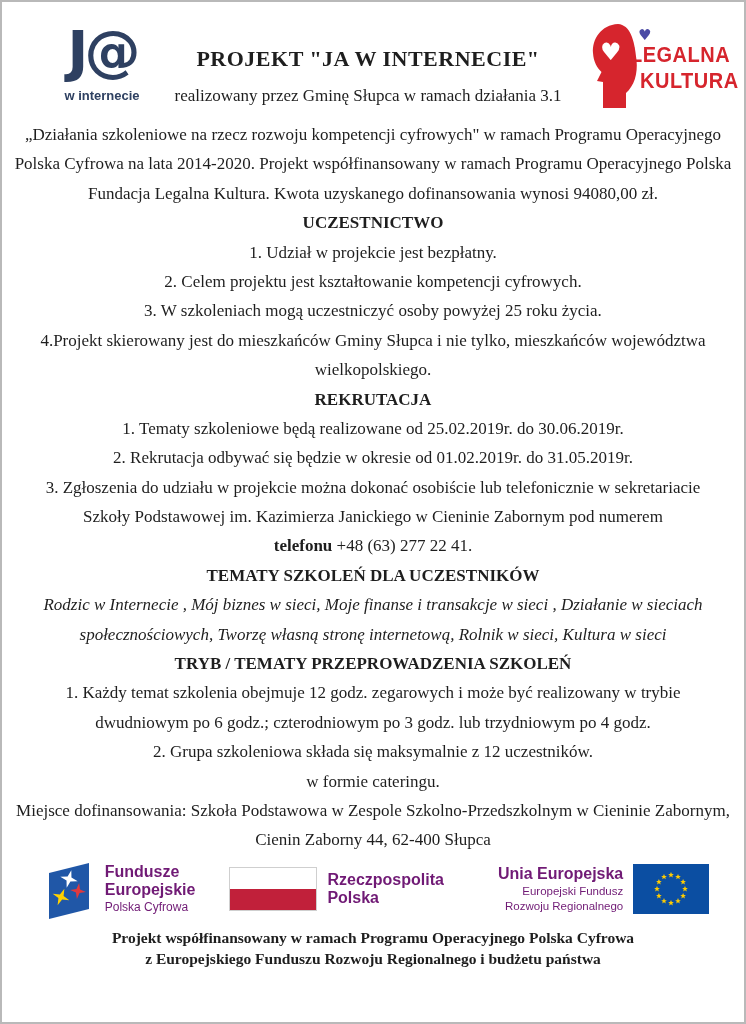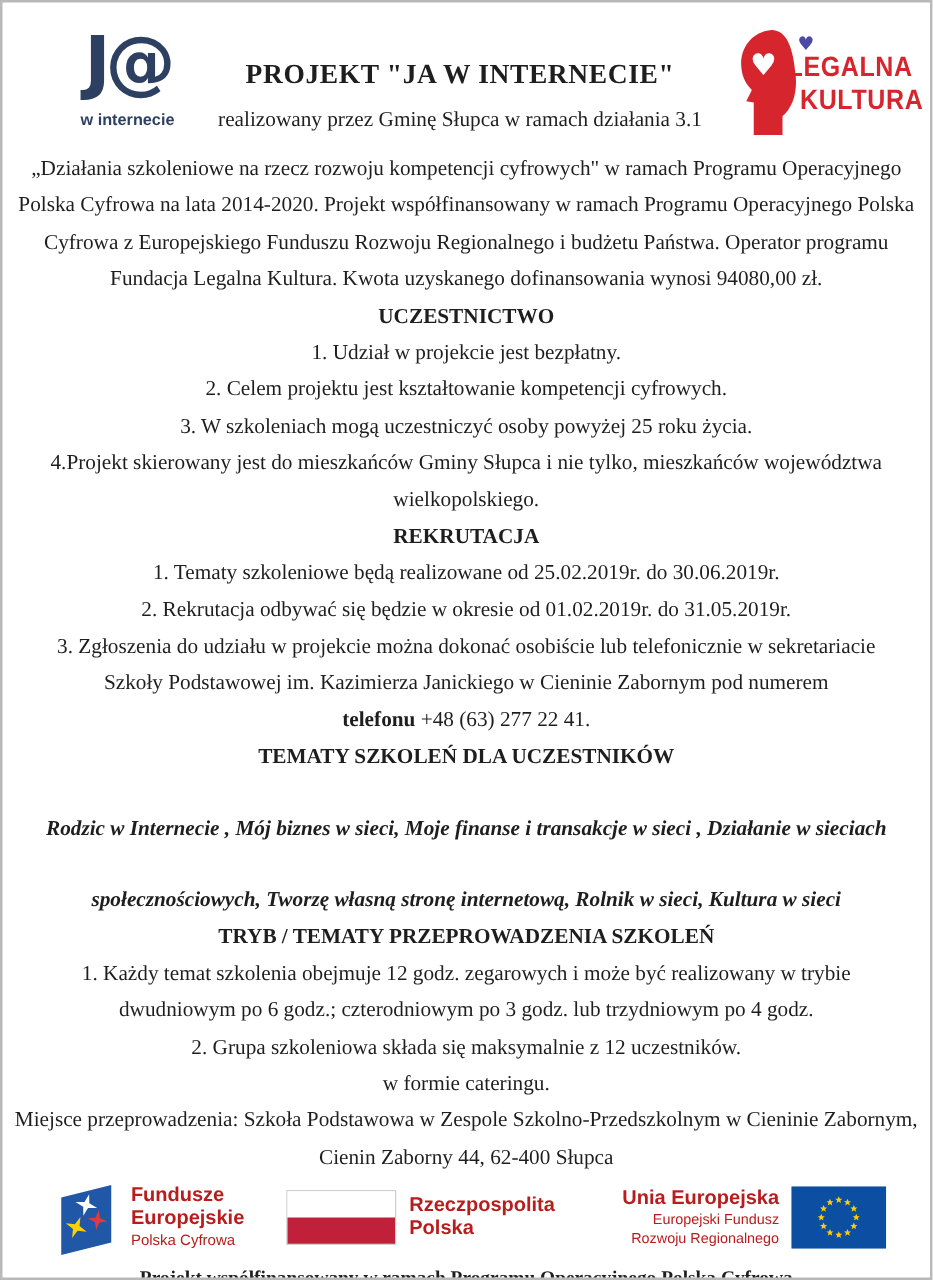--- a/index.html
+++ b/index.html
@@ -20,25 +20,25 @@
   .logo-lk { position:absolute; right:6px; top:16px; width:150px; height:96px; }
   .lk-head { position:absolute; left:0; top:4px; }
   .lk-purple-heart { position:absolute; left:50px; top:8px; color:#4b4aa5; font-family:"DejaVu Sans", sans-serif; font-size:15px; }
   .lk-text { position:absolute; left:42px; top:24px; color:#d6252d; font-family:"Liberation Sans", sans-serif; font-weight:bold; font-size:20px; line-height:23px; letter-spacing:0.5px; transform:scaleY(1.12); transform-origin:top left; }
   .lk-text .l2 { margin-left:10px; }
   
   .content { margin-top:6px; }
   .line { text-align:center; font-size:17px; line-height:29.4px; height:29.4px; white-space:nowrap; }
   .heading { font-weight:bold; }
   .sec-bold .line { font-weight:normal; }
-  .sec-italic .line { font-weight:bold; font-style:italic;margin-top:28px; }
+  .sec-italic .line { font-weight:normal; font-style:italic; }
   .phone-line .label { font-weight:bold; }
   
   .logos-row { height:64px; margin-top:2px; display:flex; align-items:center; justify-content:center; gap:34px;
-               font-family:"Liberation Sans", sans-serif; color:#b91c1c; }
+               font-family:"Liberation Sans", sans-serif; color:#701a75; }
   .flogo { display:flex; align-items:center; gap:10px; }
   .flogo .cap-main { font-weight:bold; font-size:16px; line-height:18px; }
   .flogo .cap-sub { font-size:12px; line-height:15px; margin-top:1px; }
   .ue-caption { text-align:right;margin-left:20px; }
   .ue-caption .cap-sub { margin-top:2px; font-size:11.5px; line-height:13px; }
   .pl-flag { width:88px; height:44px; border:1px solid #cfcfcf; }
   .pl-flag .top { height:50%; background:#ffffff; }
   .pl-flag .bottom { height:50%; background:#c1203a; }
   
   .footer { margin-top:6px; text-align:center; font-weight:bold; font-size:15.5px; line-height:21px; color:#1e1e1e; }
@@ -72,21 +72,20 @@
         <div class="l2">KULTURA</div>
       </div>
     </div>
   </div>
 
   <div class="content">
 
     <div class="sec-intro">
         <div class="line">„Działania szkoleniowe na rzecz rozwoju kompetencji cyfrowych" w ramach Programu Operacyjnego</div>
         <div class="line">Polska Cyfrowa na lata 2014-2020. Projekt współfinansowany w ramach Programu Operacyjnego Polska</div>
-        <div class="line">Cyfrowa z Europejskiego Funduszu Rozwoju Regionalnego i budżetu Państwa. Operator programu</div>
         <div class="line">Fundacja Legalna Kultura. Kwota uzyskanego dofinansowania wynosi 94080,00 zł.</div>
       </div>
 
     <div class="line heading">UCZESTNICTWO</div>
     <div>
         <div class="line">1. Udział w projekcie jest bezpłatny.</div>
         <div class="line">2. Celem projektu jest kształtowanie kompetencji cyfrowych.</div>
         <div class="line">3. W szkoleniach mogą uczestniczyć osoby powyżej 25 roku życia.</div>
         <div class="line">4.Projekt skierowany jest do mieszkańców Gminy Słupca i nie tylko, mieszkańców województwa</div>
         <div class="line">wielkopolskiego.</div>
@@ -112,21 +111,21 @@
 
     <div class="line heading">TRYB / TEMATY PRZEPROWADZENIA SZKOLEŃ</div>
     <div>
         <div class="line">1. Każdy temat szkolenia obejmuje 12 godz. zegarowych i może być realizowany w trybie</div>
         <div class="line">dwudniowym po 6 godz.; czterodniowym po 3 godz. lub trzydniowym po 4 godz.</div>
         <div class="line">2. Grupa szkoleniowa składa się maksymalnie z 12 uczestników.</div>
         <div class="line">w formie cateringu.</div>
       </div>
 
     <div>
-        <div class="line">Miejsce przeprowadzenia: Szkoła Podstawowa w Zespole Szkolno-Przedszkolnym w Cieninie Zabornym,</div>
+        <div class="line">Miejsce dofinansowania: Szkoła Podstawowa w Zespole Szkolno-Przedszkolnym w Cieninie Zabornym,</div>
         <div class="line">Cienin Zaborny 44, 62-400 Słupca</div>
       </div>
   </div>
 
   <div class="logos-row">
 
     <div class="flogo">
       <svg width="58" height="64" viewBox="0 0 58 64">
         <polygon points="12,16 52,6 52,52 12,62" fill="#2057a7"></polygon>
         <path transform="translate(32,22) rotate(15)" d="M0,-9 L2,-2 L9,0 L2,2 L0,9 L-2,2 L-9,0 L-2,-2 Z" fill="#ffffff"></path>

